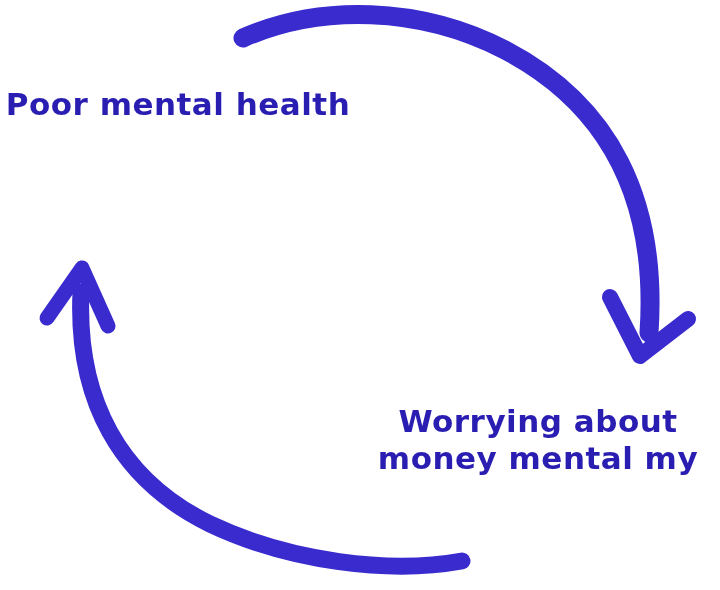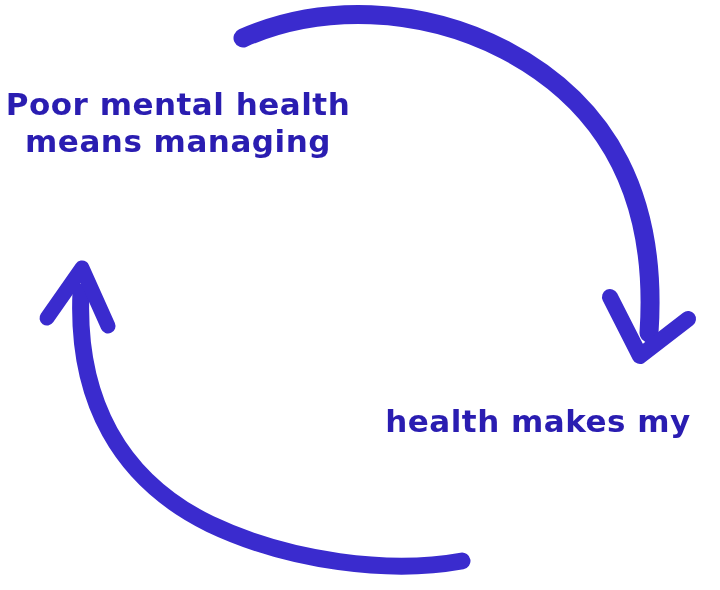--- a/index.html
+++ b/index.html
@@ -60,20 +60,20 @@
     </g>
 
     <g>
       <path class="arrow-stroke" stroke-width="17" d="M 462 561 C 390 574, 290 562, 210 524 C 120 480, 76 400, 81 292"></path>
       <path class="arrow-stroke" stroke-width="15" d="M 47 318 L 82 268 L 108 326"></path>
     </g>
   </svg>
 
   <div class="text-block top-left">
     <div>Poor mental health</div>
-    <div>means managing</div>
   </div>
 
   <div class="text-block bottom-right">
-    <div>health makes my</div>
+    <div>Worrying about</div>
+    <div>money mental my</div>
   </div>
 
 </div>
 
 </body></html>

